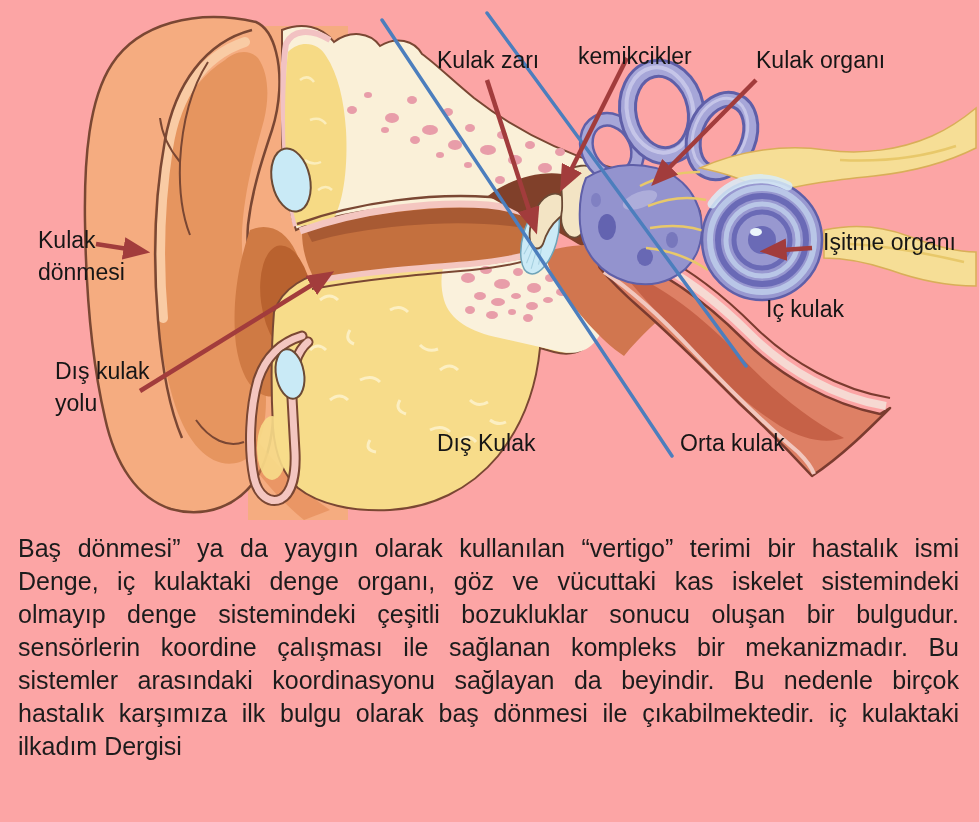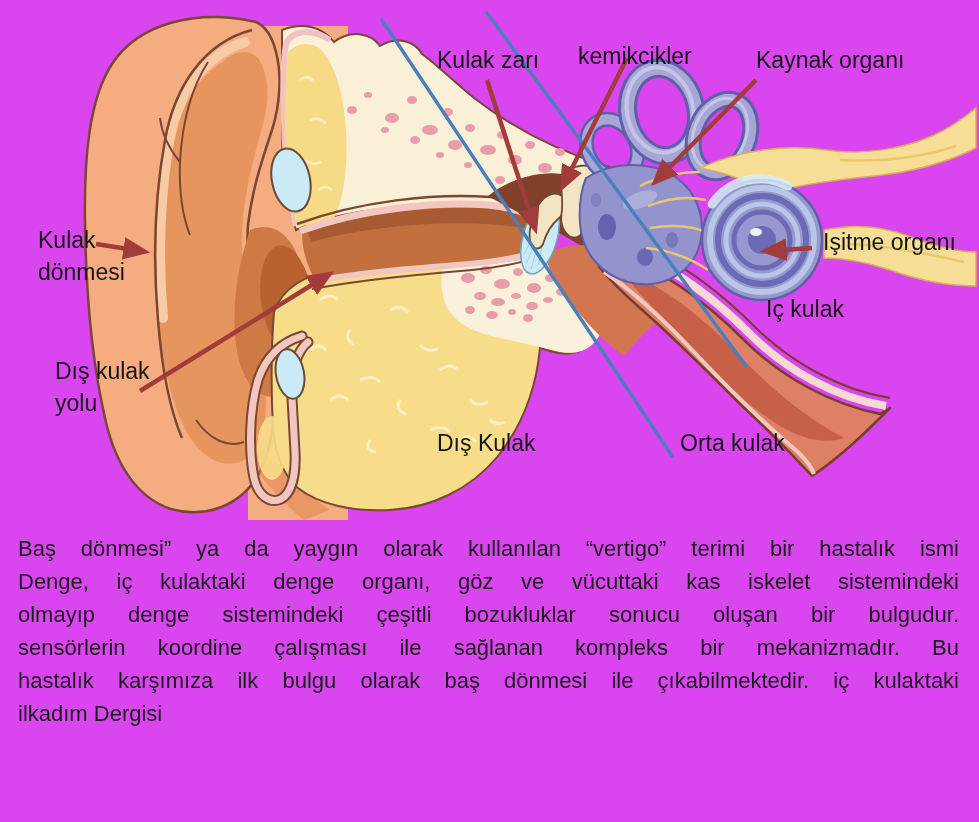--- a/index.html
+++ b/index.html
@@ -1,28 +1,28 @@
 <!DOCTYPE html>
 <html><head>
 <meta charset="utf-8">
 <style>
   html,body{margin:0;padding:0;background:#fff;}
   .stage{
-    position:relative;width:979px;height:822px;background:#d946ef;overflow:hidden;
+    position:relative;width:979px;height:822px;background:#fca5a5;overflow:hidden;
     font-family:"Liberation Sans",sans-serif;
   }
   .diagram{position:relative;width:979px;height:524px;}
   .diagram svg{position:absolute;left:0;top:0;}
   .lbl{
     position:absolute;font-size:23px;line-height:32px;color:#161616;
     white-space:pre-line;letter-spacing:0px;
   }
   .article{
     margin:8px 20px 0 18px;width:941px;
-    font-size:22px;line-height:33px;color:#1c1c1c;
+    font-size:25px;line-height:33px;color:#1c1c1c;
   }
   .jline{text-align:justify;text-align-last:justify;}
   .jline.last{text-align-last:left;}
 </style>
 </head>
 <body>
 
 <div class="stage">
 
   <div class="diagram">
@@ -254,32 +254,33 @@
         <path d="M 140,391 L 315,283" marker-end="url(#ah)"></path>
         <path d="M 487,80 L 530,213" marker-end="url(#ah)"></path>
         <path d="M 627,58 L 570,172" marker-end="url(#ah)"></path>
         <path d="M 756,80 L 667,170" marker-end="url(#ah)"></path>
         <path d="M 812,248 L 782,250" marker-end="url(#ah)"></path>
       </g>
     </svg>
 
     <div class="lbl" style="left:437px;top:44px;">Kulak zarı</div>
     <div class="lbl" style="left:578px;top:40px;">kemikcikler</div>
-    <div class="lbl" style="left:756px;top:44px;">Kaynak organı</div>
+    <div class="lbl" style="left:756px;top:44px;">Kulak organı</div>
     <div class="lbl" style="left:38px;top:224px;">Kulak
 dönmesi</div>
     <div class="lbl" style="left:823px;top:226px;">Işitme organı</div>
     <div class="lbl" style="left:766px;top:293px;">Iç kulak</div>
     <div class="lbl" style="left:55px;top:355px;">Dış kulak
 yolu</div>
     <div class="lbl" style="left:437px;top:427px;">Dış Kulak</div>
     <div class="lbl" style="left:680px;top:427px;">Orta kulak</div>
   </div>
 
   <div class="article">
     <div class="jline">Baş dönmesi” ya da yaygın olarak kullanılan “vertigo” terimi bir hastalık ismi</div>
     <div class="jline">Denge, iç kulaktaki denge organı, göz ve vücuttaki kas iskelet sistemindeki</div>
     <div class="jline">olmayıp denge sistemindeki çeşitli bozukluklar sonucu oluşan bir bulgudur.</div>
     <div class="jline">sensörlerin koordine çalışması ile sağlanan kompleks bir mekanizmadır. Bu</div>
+    <div class="jline">sistemler arasındaki koordinasyonu sağlayan da beyindir. Bu nedenle birçok</div>
     <div class="jline">hastalık karşımıza ilk bulgu olarak baş dönmesi ile çıkabilmektedir. iç kulaktaki</div>
     <div class="jline last">ilkadım Dergisi</div>
   </div>
 </div>
 
 </body></html>

